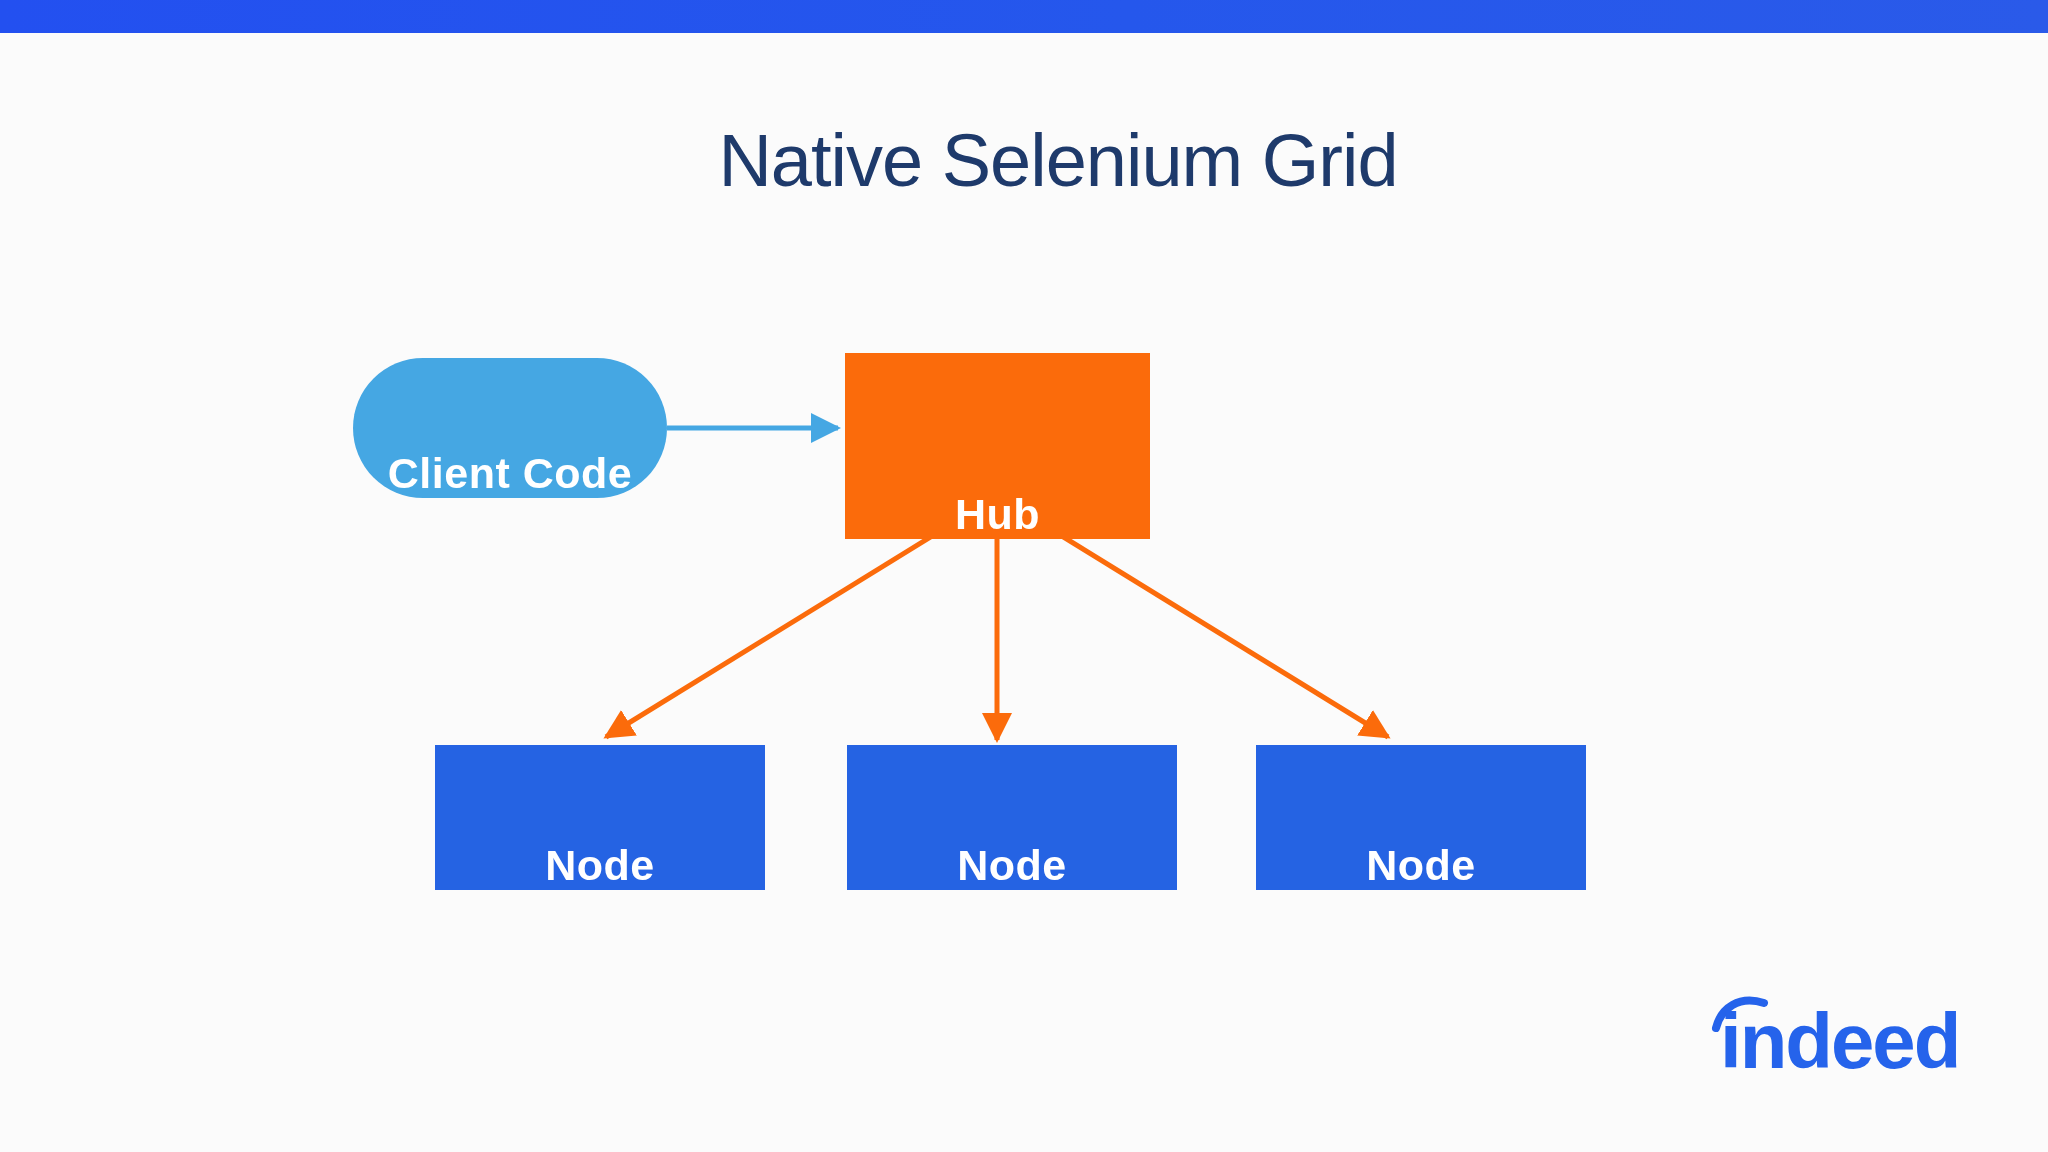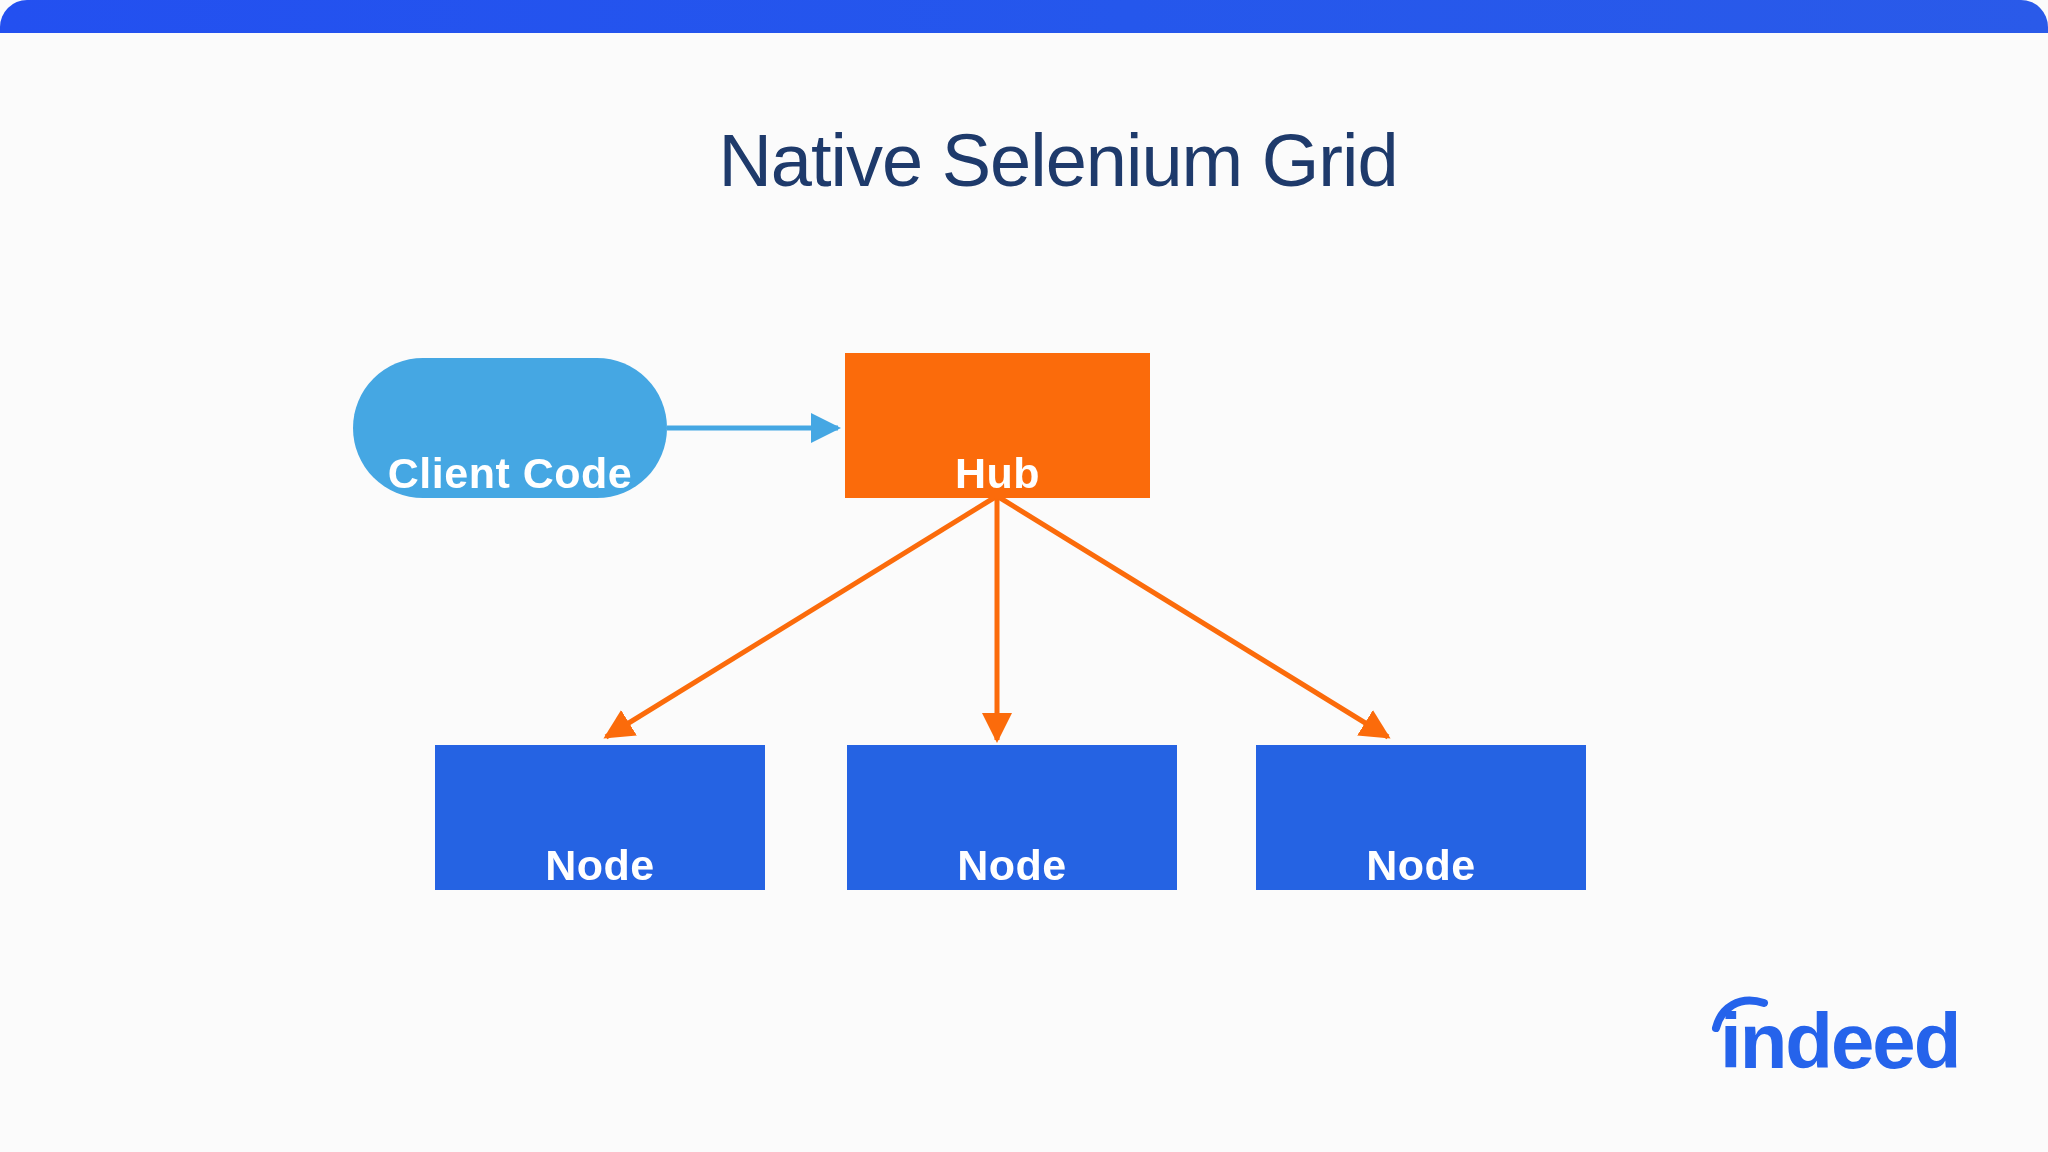--- a/index.html
+++ b/index.html
@@ -7,21 +7,20 @@
     padding: 0;
     background: #fbfbfb;
     font-family: "Liberation Sans", sans-serif;
   }
   .stage {
     position: relative;
     width: 2048px;
     height: 1152px;
     background: #fbfbfb;
     overflow: hidden;
-    border-radius: 27px;
   }
   .topbar {
     position: absolute;
     left: 0; top: 0;
     width: 100%; height: 33px;
     background: linear-gradient(90deg, #2350f0 0%, #2557ec 55%, #2a5ae9 100%);
   }
   .title {
     position: absolute;
     left: 558px; top: 118px;
@@ -51,21 +50,21 @@
     letter-spacing: 0.5px;
   }
   .client-pill {
     left: 353px; top: 358px;
     width: 314px; height: 140px;
     background: #45a7e3;
     border-radius: 70px;
   }
   .hub-box {
     left: 845px; top: 353px;
-    width: 305px; height: 145px;
+    width: 305px; height: 186px;
     background: #fb6b0b;
   }
   .node-box {
     top: 745px;
     width: 330px; height: 145px;
     background: #2563e3;
   }
   .node-1 { left: 435px; }
   .node-2 { left: 847px; }
   .node-3 { left: 1256px; }

